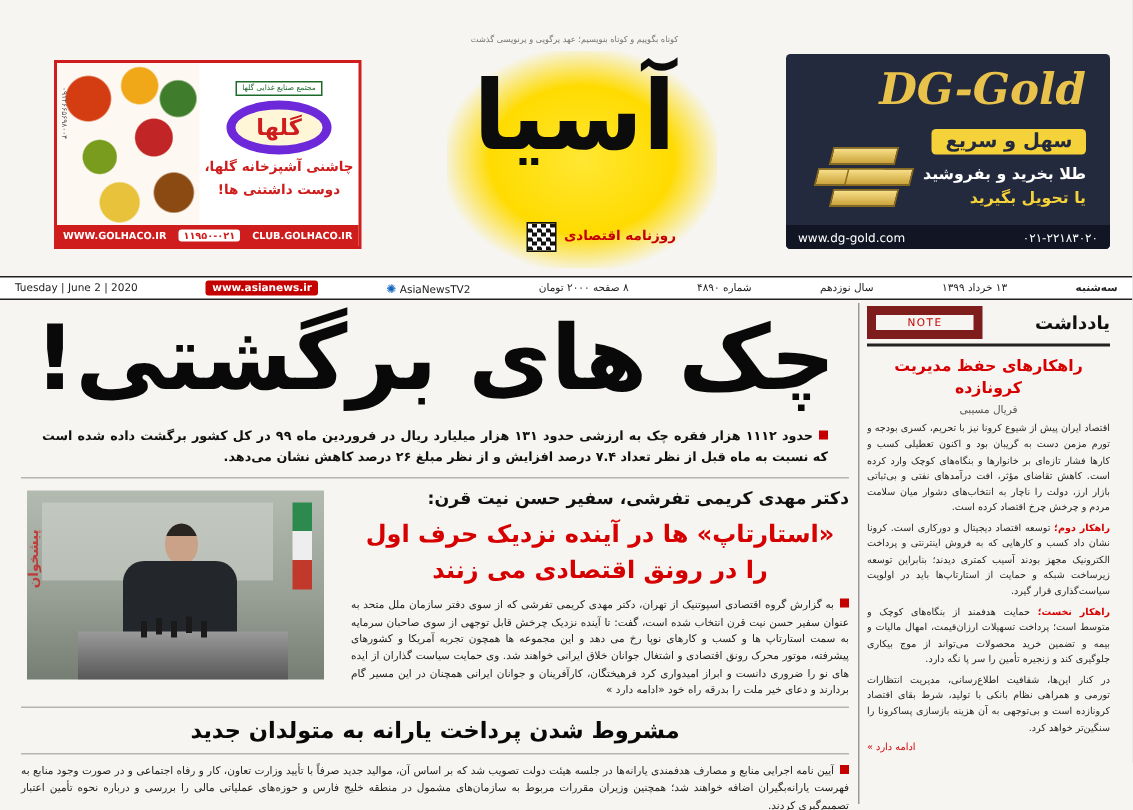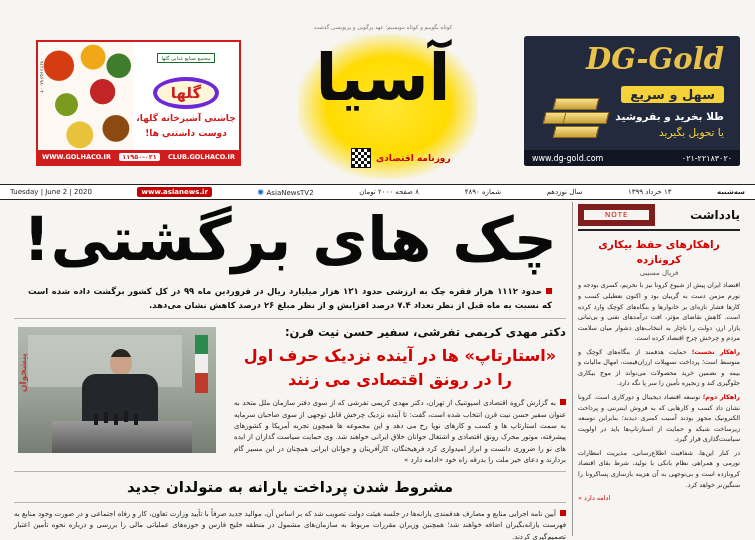--- a/index.html
+++ b/index.html
@@ -13,42 +13,42 @@
       radial-gradient(circle at 22% 22%, #d43c12 0 13%, transparent 14%),
       radial-gradient(circle at 58% 14%, #f0a818 0 11%, transparent 12%),
       radial-gradient(circle at 30% 58%, #7a9c1e 0 12%, transparent 13%),
       radial-gradient(circle at 68% 46%, #c22525 0 14%, transparent 15%),
       radial-gradient(circle at 44% 86%, #e8c23a 0 12%, transparent 13%),
       radial-gradient(circle at 82% 80%, #8a4a12 0 11%, transparent 12%),
       radial-gradient(circle at 85% 22%, #3f7d2c 0 10%, transparent 11%),
       #fdf9f2; }
   .golha-right { position:absolute; right:3px; top:3px; left:98px; bottom:16px; text-align:center; }
   .golha-company { display:inline-block; font-size:5px; color:#1c6b2a; border:1px solid #1c6b2a; padding:1px 3px; background:#fff; }
-  .golha-logo { display:inline-block; margin-top:13px; border:4px solid #6d28d9; border-radius:50%; padding:3px 14px; color:#cf1c1c; font-weight:bold; font-size:15px; background:#fff6d8; direction:rtl; }
+  .golha-logo { display:inline-block; margin-top:3px; border:6px solid #6d28d9; border-radius:50%; padding:3px 14px; color:#cf1c1c; font-weight:bold; font-size:15px; background:#fff6d8; direction:rtl; }
   .golha-tag { color:#cf1c1c; font-weight:bold; font-size:9px; direction:rtl; margin-top:3px; line-height:1.35; }
   .golha-phone-side { position:absolute; left:1px; top:16px; writing-mode:vertical-rl; font-size:5px; color:#555; letter-spacing:1px; }
   .golha-strip { position:absolute; left:0; right:0; bottom:0; height:14px; background:#cf1c1c; color:#fff; display:flex; align-items:center; justify-content:space-between; font-size:6.5px; font-weight:bold; padding:0 4px; }
   .golha-strip .phone-pill { background:#fff; color:#cf1c1c; padding:0 3px; border-radius:2px; }
 
   
   .masthead { position:absolute; left:248px; top:8px; width:270px; height:176px; }
   .masthead-slogan { position:absolute; top:16px; width:100%; text-align:center; font-size:5.5px; color:#777; direction:rtl; }
   .sun { position:absolute; left:50px; top:26px; width:180px; height:145px;
     background:radial-gradient(ellipse at center, #ffe733 0%, #ffdb00 48%, rgba(255,219,0,0) 74%); }
   .masthead-title { position:absolute; left:0; top:38px; width:100%; text-align:center; font-size:64px; font-weight:900; color:#0c0c0c; line-height:1; direction:rtl; }
   .masthead-sub { position:absolute; left:62px; bottom:16px; display:flex; align-items:center; gap:5px;margin-left:41px; }
   .qr { width:20px; height:20px; border:1px solid #111; background:repeating-conic-gradient(#111 0% 25%, #fff 0% 50%) 0 0 / 6px 6px; }
   .sub-text { color:#c40000; font-size:9px; font-weight:bold; letter-spacing:2px; direction:rtl; }
 
   
   .ad-dg { position:absolute; left:524px; top:36px; width:216px; height:130px; background:#242a3d; border-radius:3px; overflow:hidden; }
   .dg-brand { position:absolute; top:6px; right:16px; font-size:29px; color:#e8c24a; font-style:italic; font-weight:bold; font-family:"DejaVu Serif", serif; }
   .dg-line1 { position:absolute; top:50px; right:16px; background:#f5d13a; color:#242a3d; font-weight:bold; font-size:13px; padding:1px 9px; border-radius:3px; direction:rtl; }
   .dg-line2 { position:absolute; top:74px; right:16px; color:#fff; font-size:10.5px; font-weight:bold; direction:rtl; }
-  .dg-line3 { position:absolute; top:90px; right:16px; color:#f5d13a; font-size:10.5px; font-weight:normal; direction:rtl; }
+  .dg-line3 { position:absolute; top:90px; right:16px; color:#f5d13a; font-size:10.5px; font-weight:bold; direction:rtl; }
   .dg-bars { position:absolute; left:16px; bottom:24px; width:72px; height:44px; }
   .dg-bars i { position:absolute; display:block; width:44px; height:12px; background:linear-gradient(180deg,#f9e08a,#caa23a); transform:skewX(-14deg); border:1px solid #8a6a1c; }
   .dg-bars i:nth-child(1){ left:14px; top:0; }
   .dg-bars i:nth-child(2){ left:4px; top:14px; }
   .dg-bars i:nth-child(3){ left:24px; top:14px; }
   .dg-bars i:nth-child(4){ left:14px; top:28px; }
   .dg-strip { position:absolute; left:0; right:0; bottom:0; height:16px; background:#121624; color:#fff; display:flex; align-items:center; justify-content:space-between; font-size:8px; padding:0 8px; }
 
   
   .dateline { position:absolute; left:0; right:0; top:184px; height:16px; border-top:1px solid #222; border-bottom:1px solid #222; background:#fff; display:flex; align-items:center; justify-content:space-between; padding:0 10px; font-size:7px; color:#222; }
@@ -193,24 +193,24 @@
     <div class="s2-body">
       <span class="bullet"></span><span>آیین نامه اجرایی منابع و مصارف هدفمندی یارانه‌ها در جلسه هیئت دولت تصویب شد که بر اساس آن، موالید جدید صرفاً با تأیید وزارت تعاون، کار و رفاه اجتماعی و در صورت وجود منابع به فهرست یارانه‌بگیران اضافه خواهند شد؛ همچنین وزیران مقررات مربوط به سازمان‌های مشمول در منطقه خلیج فارس و حوزه‌های عملیاتی مالی را بررسی و درباره نحوه تأمین اعتبار تصمیم‌گیری کردند.</span>
     </div>
   </div>
 
   <div class="note-col">
     <div class="note-head">
       <span class="note-en">NOTE</span>
       <span class="note-fa">یادداشت</span>
     </div>
-    <div class="note-title">راهکارهای حفظ بیکاری کرونازده</div>
+    <div class="note-title">راهکارهای حفظ مدیریت کرونازده</div>
     <div class="note-author">فریال مسیبی</div>
     <div class="note-body">
       <p><strong></strong> <span>اقتصاد ایران پیش از شیوع کرونا نیز با تحریم، کسری بودجه و تورم مزمن دست به گریبان بود و اکنون تعطیلی کسب و کارها فشار تازه‌ای بر خانوارها و بنگاه‌های کوچک وارد کرده است. کاهش تقاضای مؤثر، افت درآمدهای نفتی و بی‌ثباتی بازار ارز، دولت را ناچار به انتخاب‌های دشوار میان سلامت مردم و چرخش چرخ اقتصاد کرده است.</span></p>
+      <p><strong>راهکار دوم؛</strong> <span>توسعه اقتصاد دیجیتال و دورکاری است. کرونا نشان داد کسب و کارهایی که به فروش اینترنتی و پرداخت الکترونیک مجهز بودند آسیب کمتری دیدند؛ بنابراین توسعه زیرساخت شبکه و حمایت از استارتاپ‌ها باید در اولویت سیاست‌گذاری قرار گیرد.</span></p>
       <p><strong>راهکار نخست؛</strong> <span>حمایت هدفمند از بنگاه‌های کوچک و متوسط است؛ پرداخت تسهیلات ارزان‌قیمت، امهال مالیات و بیمه و تضمین خرید محصولات می‌تواند از موج بیکاری جلوگیری کند و زنجیره تأمین را سر پا نگه دارد.</span></p>
-      <p><strong>راهکار دوم؛</strong> <span>توسعه اقتصاد دیجیتال و دورکاری است. کرونا نشان داد کسب و کارهایی که به فروش اینترنتی و پرداخت الکترونیک مجهز بودند آسیب کمتری دیدند؛ بنابراین توسعه زیرساخت شبکه و حمایت از استارتاپ‌ها باید در اولویت سیاست‌گذاری قرار گیرد.</span></p>
       <p><strong></strong> <span>در کنار این‌ها، شفافیت اطلاع‌رسانی، مدیریت انتظارات تورمی و همراهی نظام بانکی با تولید، شرط بقای اقتصاد کرونازده است و بی‌توجهی به آن هزینه بازسازی پساکرونا را سنگین‌تر خواهد کرد.</span></p>
       <div class="note-more">ادامه دارد »</div>
     </div>
   </div>
 
 </div>
 
 </body></html>

